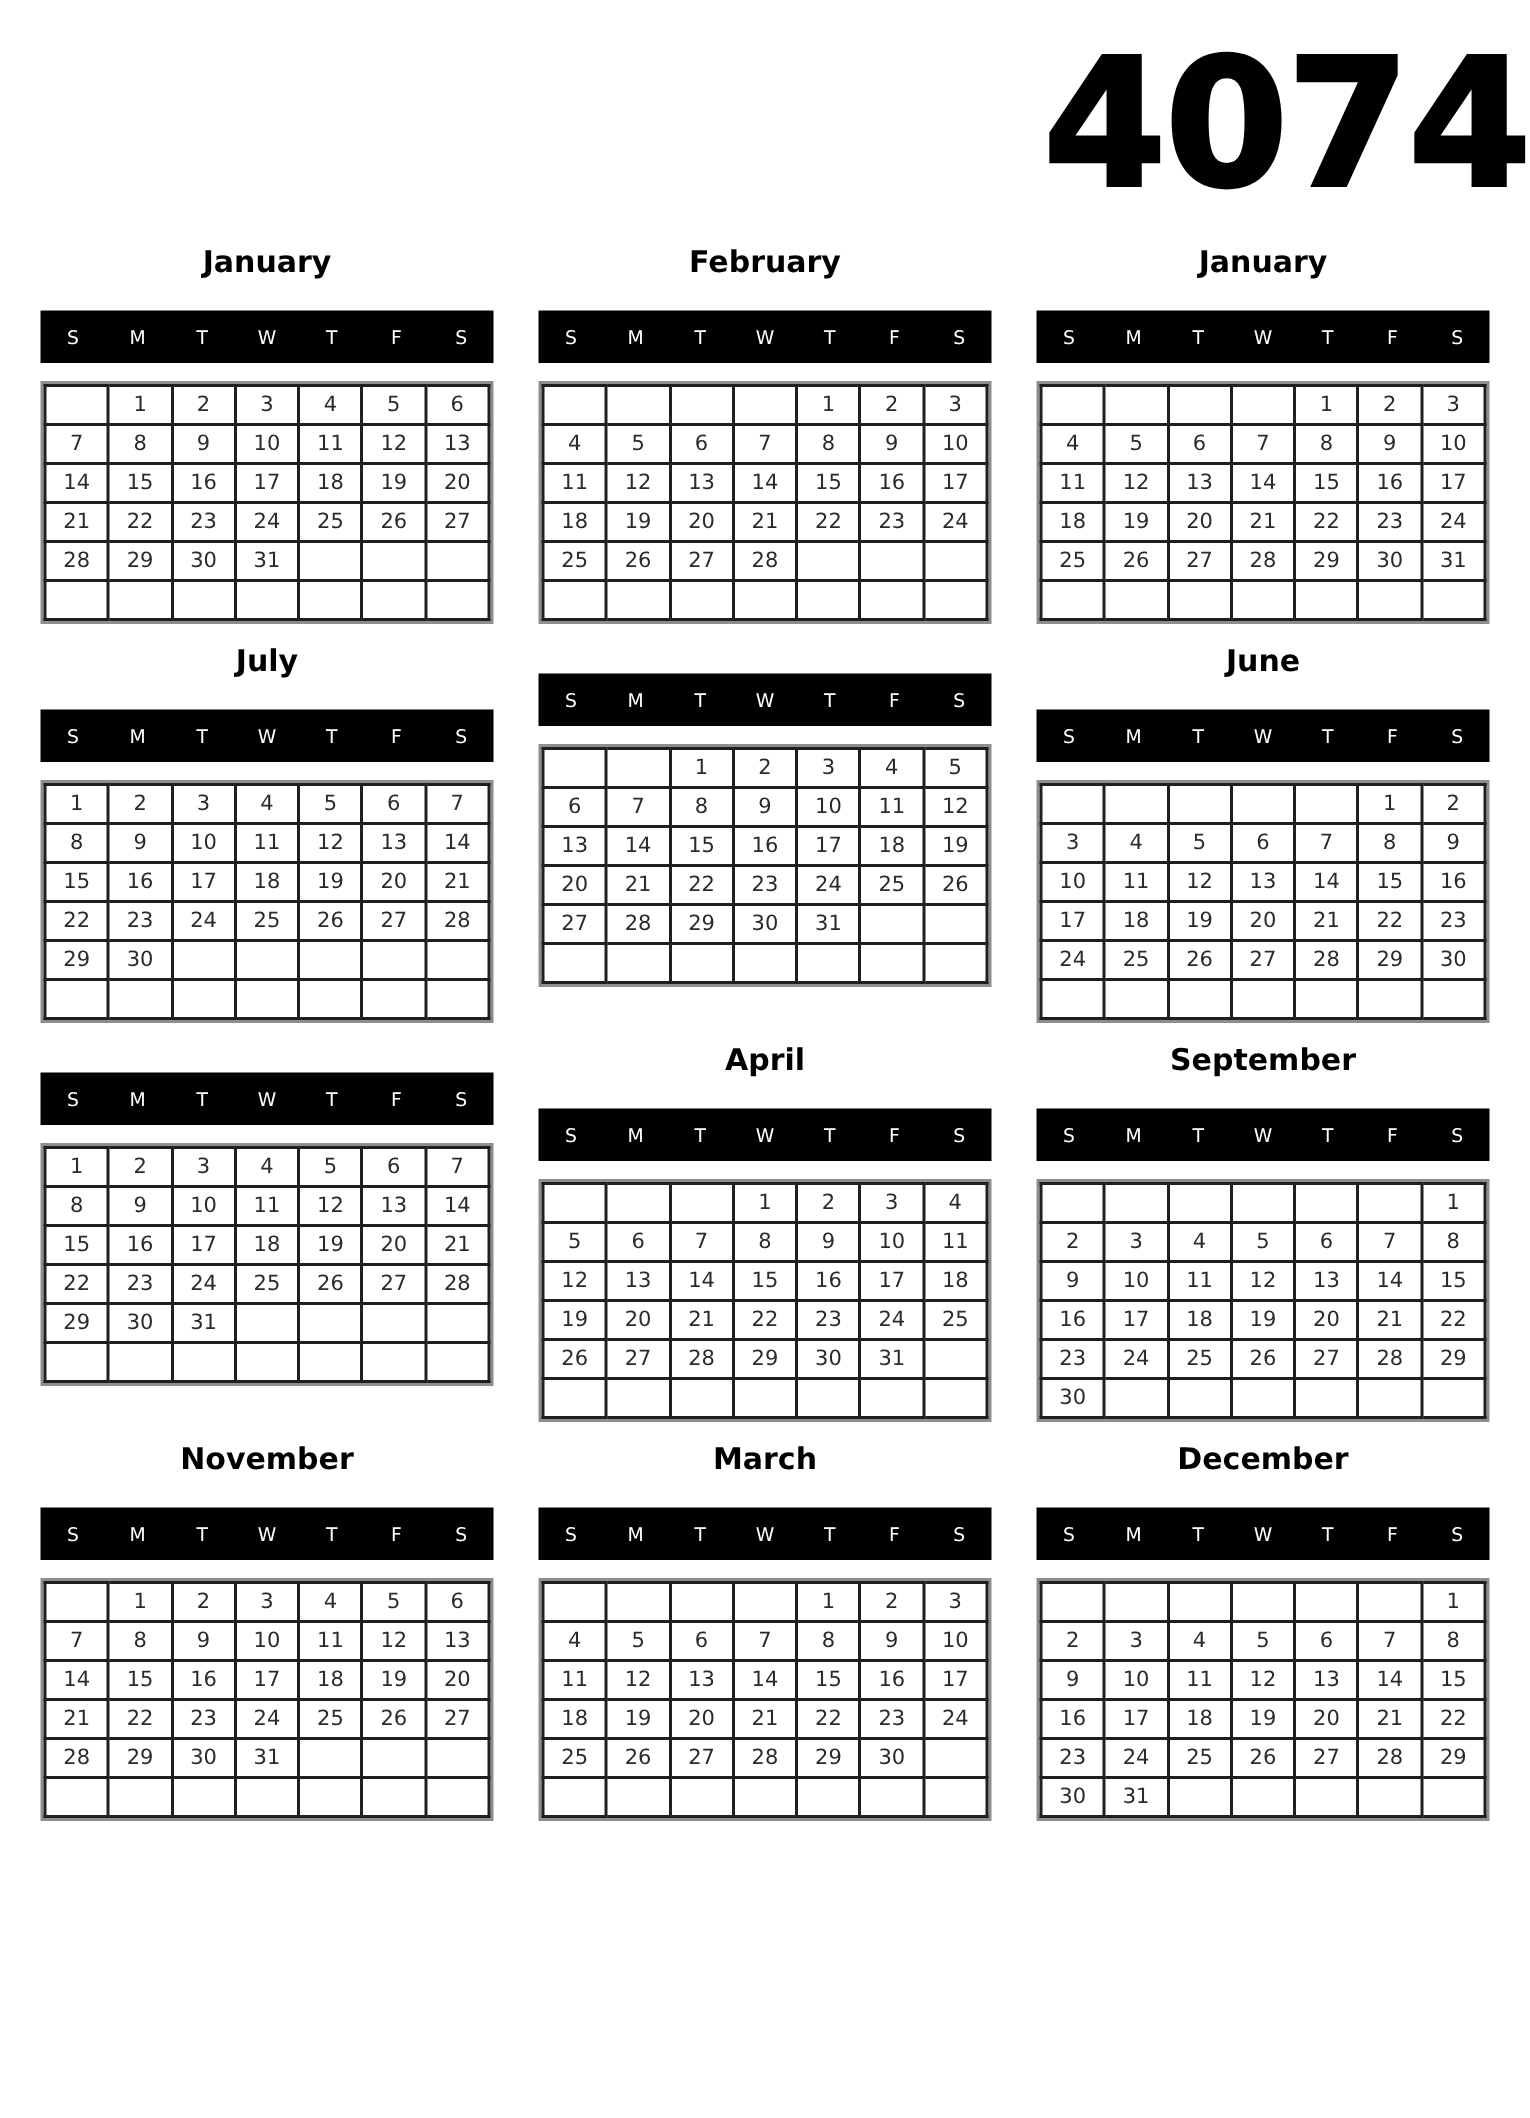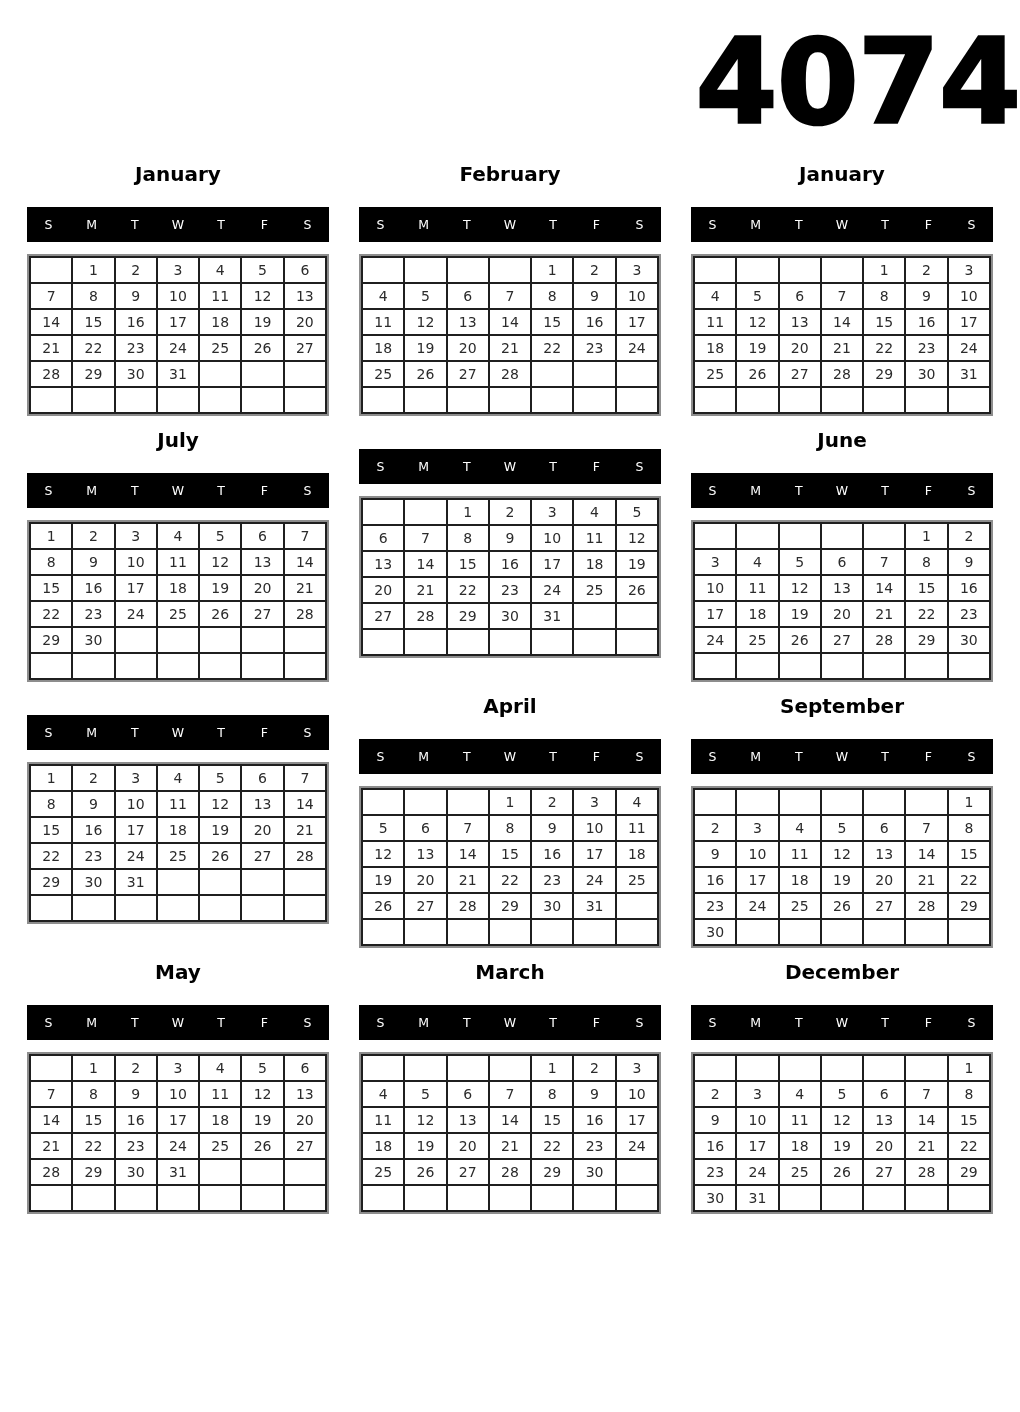--- a/index.html
+++ b/index.html
@@ -729,21 +729,21 @@
                 <td></td>
                 <td></td>
               </tr>
             </tbody>
           </table>
     </div>
   </section>
 </div>
   <div class="months-row">
   <section class="month">
-    <h2 class="month-title">May</h2>
+    <h2 class="month-title">November</h2>
     <div class="dow-header">
           <span>S</span>
           <span>M</span>
           <span>T</span>
           <span>W</span>
           <span>T</span>
           <span>F</span>
           <span>S</span>
         </div>
     <div class="grid-frame">

